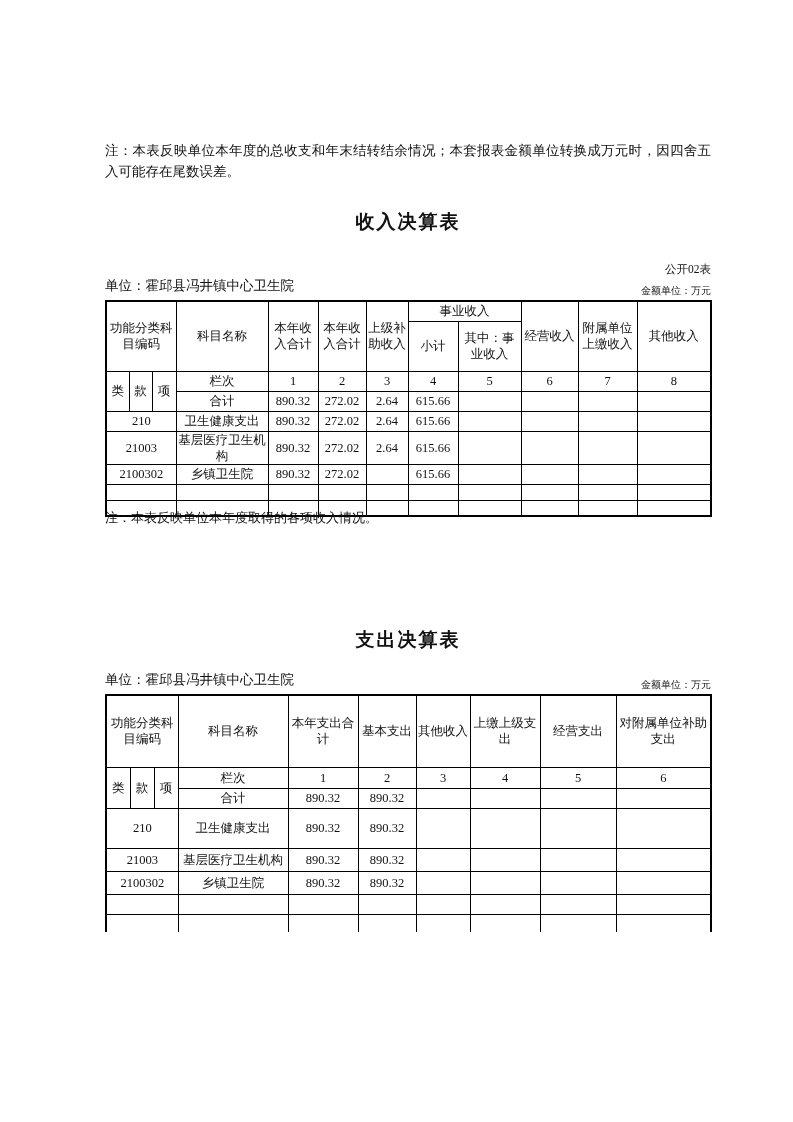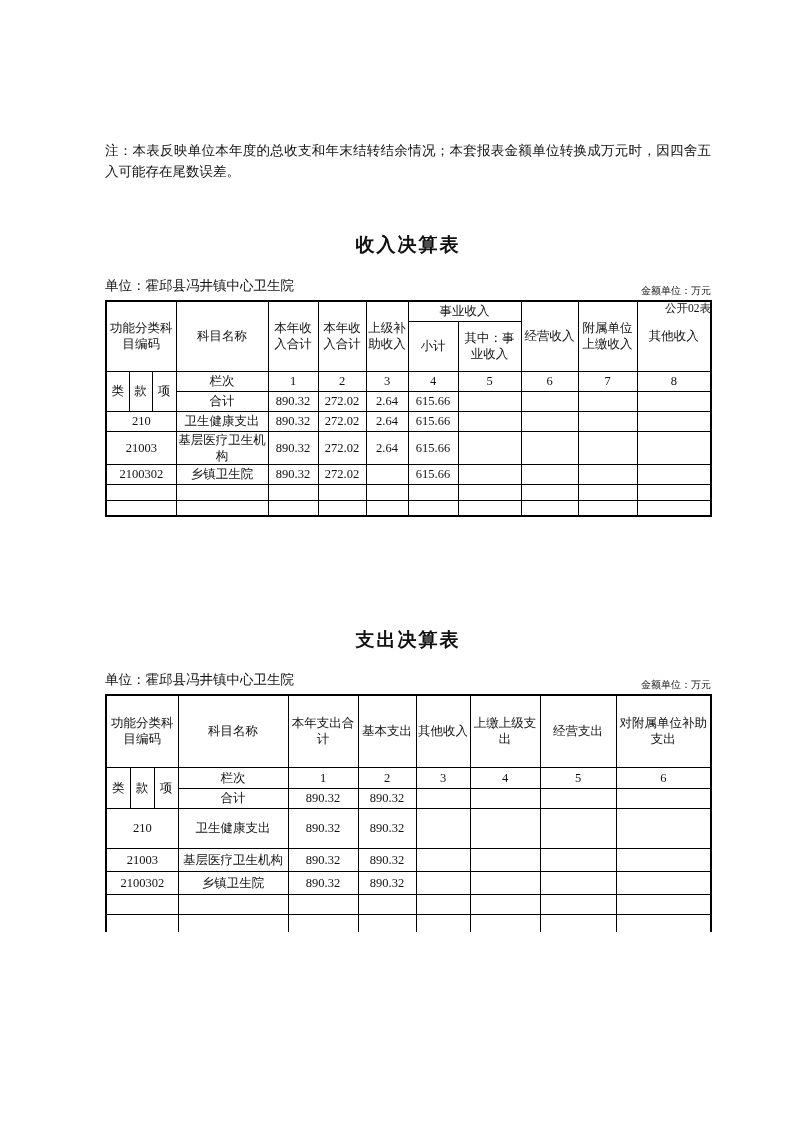--- a/index.html
+++ b/index.html
@@ -36,23 +36,23 @@
   td.vb { vertical-align:bottom; padding-bottom:2px; }
   td.vt { vertical-align:top; padding-top:2px; }
 </style>
 </head>
 <body>
 
 <div class="page">
 
   <div class="abs content-w note-text" style="top:140px;">注：本表反映单位本年度的总收支和年末结转结余情况；本套报表金额单位转换成万元时，因四舍五入可能存在尾数误差。</div>
 
-  <div class="abs content-w doc-title" style="top:232px;">收入决算表</div>
-
-  <div class="abs content-w sheet-no" style="top:262px;margin-top:39px;">公开02表</div>
+  <div class="abs content-w doc-title" style="top:209px;">收入决算表</div>
+
+  <div class="abs content-w sheet-no" style="top:262px;">公开02表</div>
 
   <div class="abs content-w org-line" style="top:277px;">单位：霍邱县冯井镇中心卫生院</div>
 
   <div class="abs content-w amount-unit" style="top:284px;">金额单位：万元</div>
 
   <table class="fin abs" style="top:300px; left:105px;">
     <colgroup>
       <col style="width:23px">
         <col style="width:23px">
         <col style="width:24px">
@@ -163,20 +163,21 @@
       <td></td>
           <td></td>
       <td></td>
           <td></td>
       <td></td>
           <td></td>
     </tr>
   </tbody>
     </table>
 
+  <div class="abs content-w foot-note" style="top:509px;">注：本表反映单位本年度取得的各项收入情况。</div>
 
   <div class="abs content-w doc-title" style="top:627px;">支出决算表</div>
 
 
   <div class="abs content-w org-line" style="top:671px;">单位：霍邱县冯井镇中心卫生院</div>
 
   <div class="abs content-w amount-unit" style="top:678px;">金额单位：万元</div>
 
   <table class="fin abs" style="top:694px; left:105px;">
     <colgroup>

